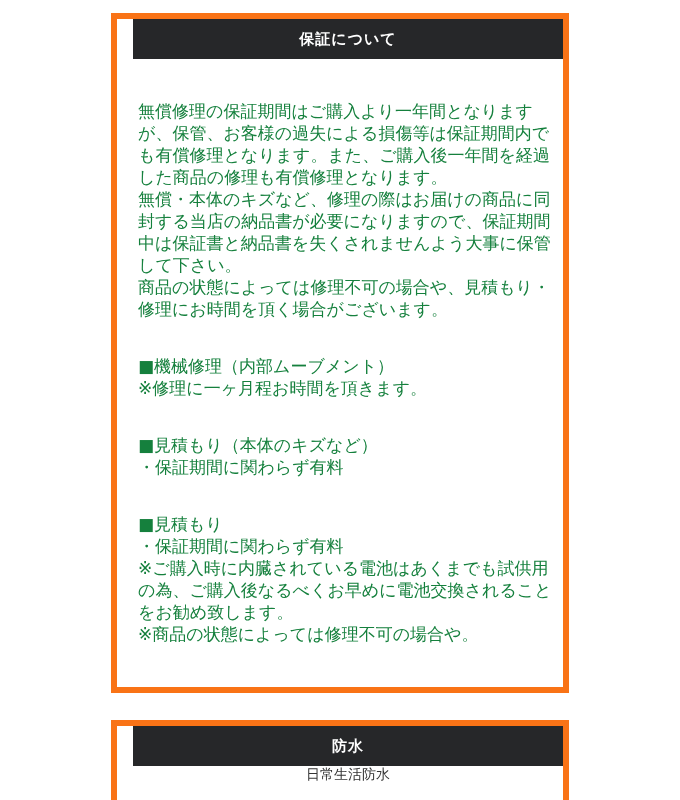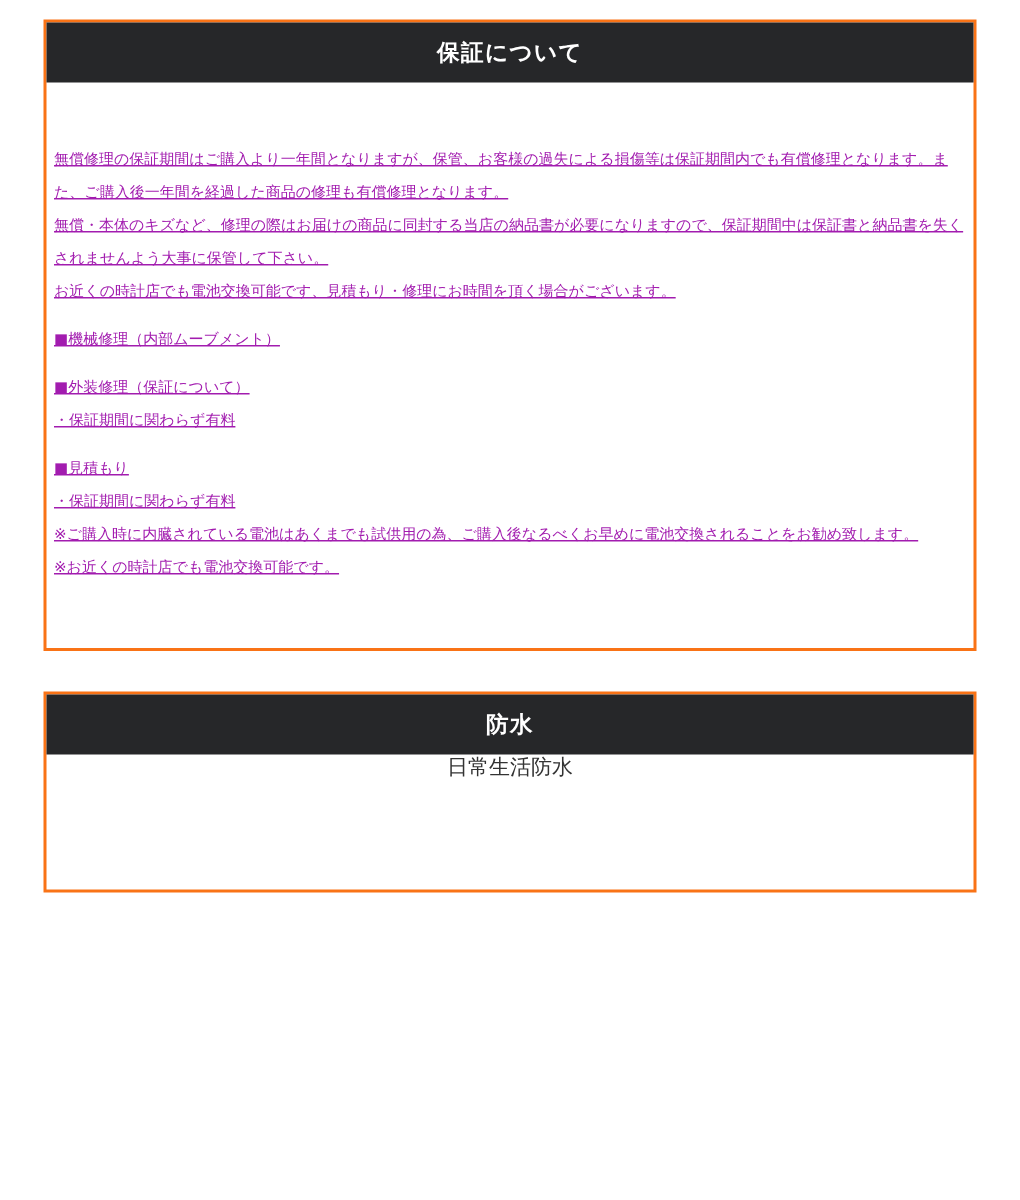--- a/index.html
+++ b/index.html
@@ -12,54 +12,54 @@
   body {
     width: 680px;
     height: 800px;
     overflow: hidden;
   }
   .page {
     width: 680px;
     padding-top: 13px;
   }
   .panel {
-    width: 622px;
+    width: 458px;
     margin: 0 auto;
-    border: 2px solid #f97316;
+    border: 6px solid #f97316;
     background: #ffffff;
+    padding-left: 16px;
   }
   .panel--waterproof {
     margin-top: 27px;
   }
   .panel__header {
     background: #262729;
     height: 40px;
     display: flex;
     align-items: center;
     justify-content: center;
   }
   .panel__title {
     margin: 0;
     color: #ffffff;
     font-size: 15px;
     font-weight: 700;
     letter-spacing: 1px;
   }
   .panel__body--warranty {
     padding: 41px 5px 42px 5px;
-    color: #a21caf;
-    font-size: 10px;
+    color: #15803d;
+    font-size: 17px;
     line-height: 22px;
-    text-decoration: underline;
   }
   .para {
     margin: 0;
   }
   .section {
-    margin-top: 10px;
+    margin-top: 35px;
   }
   .section p {
     margin: 0;
   }
   .panel__body--waterproof {
     height: 90px;
     display: flex;
     align-items: flex-start;
     justify-content: center;
     color: #333333;
@@ -74,36 +74,37 @@
 
 <main class="page">
 
   <section class="panel panel--warranty">
     <header class="panel__header">
       <h2 class="panel__title">保証について</h2>
     </header>
     <div class="panel__body panel__body--warranty">
       <p class="para">無償修理の保証期間はご購入より一年間となりますが、保管、お客様の過失による損傷等は保証期間内でも有償修理となります。また、ご購入後一年間を経過した商品の修理も有償修理となります。</p>
       <p class="para">無償・本体のキズなど、修理の際はお届けの商品に同封する当店の納品書が必要になりますので、保証期間中は保証書と納品書を失くされませんよう大事に保管して下さい。</p>
-      <p class="para">お近くの時計店でも電池交換可能です、見積もり・修理にお時間を頂く場合がございます。</p>
+      <p class="para">商品の状態によっては修理不可の場合や、見積もり・修理にお時間を頂く場合がございます。</p>
 
       <div class="section">
         <p>■機械修理（内部ムーブメント）</p>
+        <p>※修理に一ヶ月程お時間を頂きます。</p>
       </div>
 
       <div class="section">
-        <p>■外装修理（保証について）</p>
+        <p>■見積もり（本体のキズなど）</p>
         <p>・保証期間に関わらず有料</p>
       </div>
 
       <div class="section">
         <p>■見積もり</p>
         <p>・保証期間に関わらず有料</p>
         <p>※ご購入時に内臓されている電池はあくまでも試供用の為、ご購入後なるべくお早めに電池交換されることをお勧め致します。</p>
-        <p>※お近くの時計店でも電池交換可能です。</p>
+        <p>※商品の状態によっては修理不可の場合や。</p>
       </div>
     </div>
   </section>
 
   <section class="panel panel--waterproof">
     <header class="panel__header">
       <h2 class="panel__title">防水</h2>
     </header>
     <div class="panel__body panel__body--waterproof">
       <p>日常生活防水</p>

